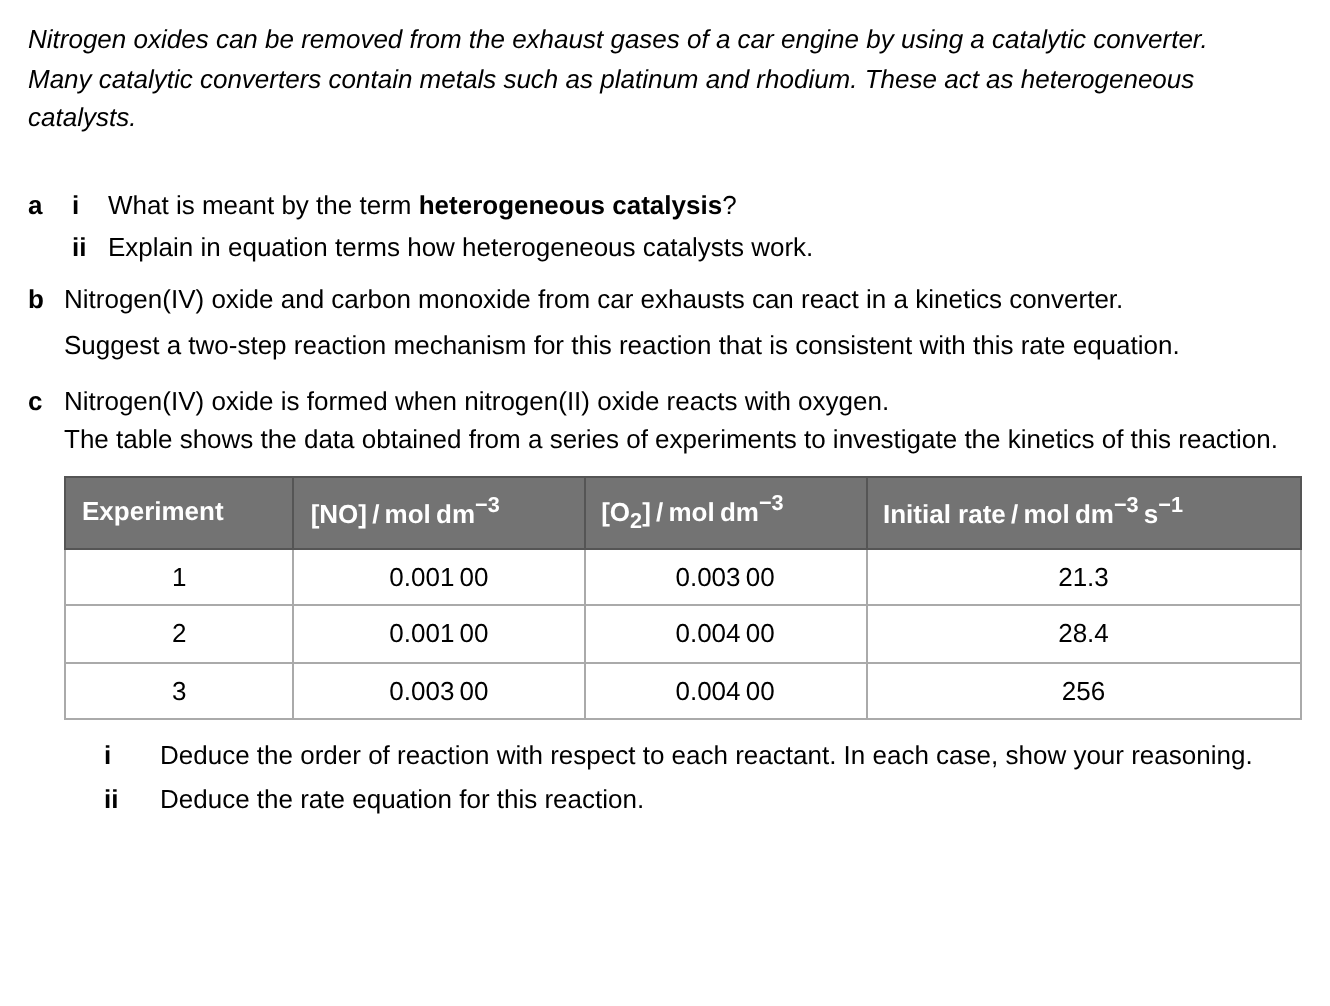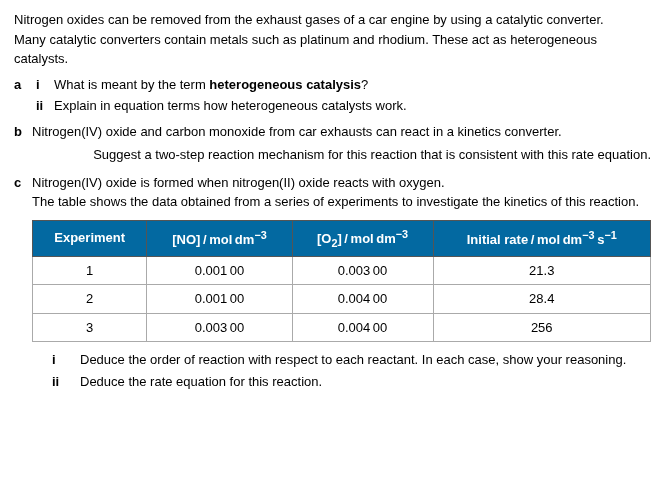--- a/index.html
+++ b/index.html
@@ -7,21 +7,22 @@
       font-family: Arial, sans-serif;
       font-size: 13px;
       background: #fff;
       color: #000;
       width: 665px;
       min-height: 503px;
       padding: 10px 14px;
       line-height: 1.5;
     }
     .intro-text {
-      margin-bottom: 6px;
+      margin-bottom: 24px;
+      font-style: italic;
     }
     .question-block {
       margin-bottom: 4px;
     }
     .q-row {
       display: flex;
       align-items: flex-start;
       margin-bottom: 2px;
     }
     .q-label {
@@ -41,35 +42,34 @@
     .underline { }
     .equation-block {
       margin: 6px 0 6px 20px;
       font-size: 13px;
     }
     .rate-block {
       margin: 4px 0 4px 20px;
     }
     .suggest-block {
       margin: 4px 0 4px 0;
-      text-align: right;
     }
     table {
       border-collapse: collapse;
       margin: 8px 0;
       width: 100%;
     }
     table th {
-      background: #0369a1;
+      background: #737373;
       color: #fff;
       border: 1px solid #555;
       padding: 5px 8px;
       font-weight: bold;
       font-size: 13px;
-      text-align: center;
+      text-align: left;
     }
     table td {
       border: 1px solid #aaa;
       padding: 4px 8px;
       text-align: center;
       font-size: 13px;
     }
     .sub { font-size: 10px; vertical-align: sub; }
     .sup { font-size: 10px; vertical-align: super; }
     .roman-list {

